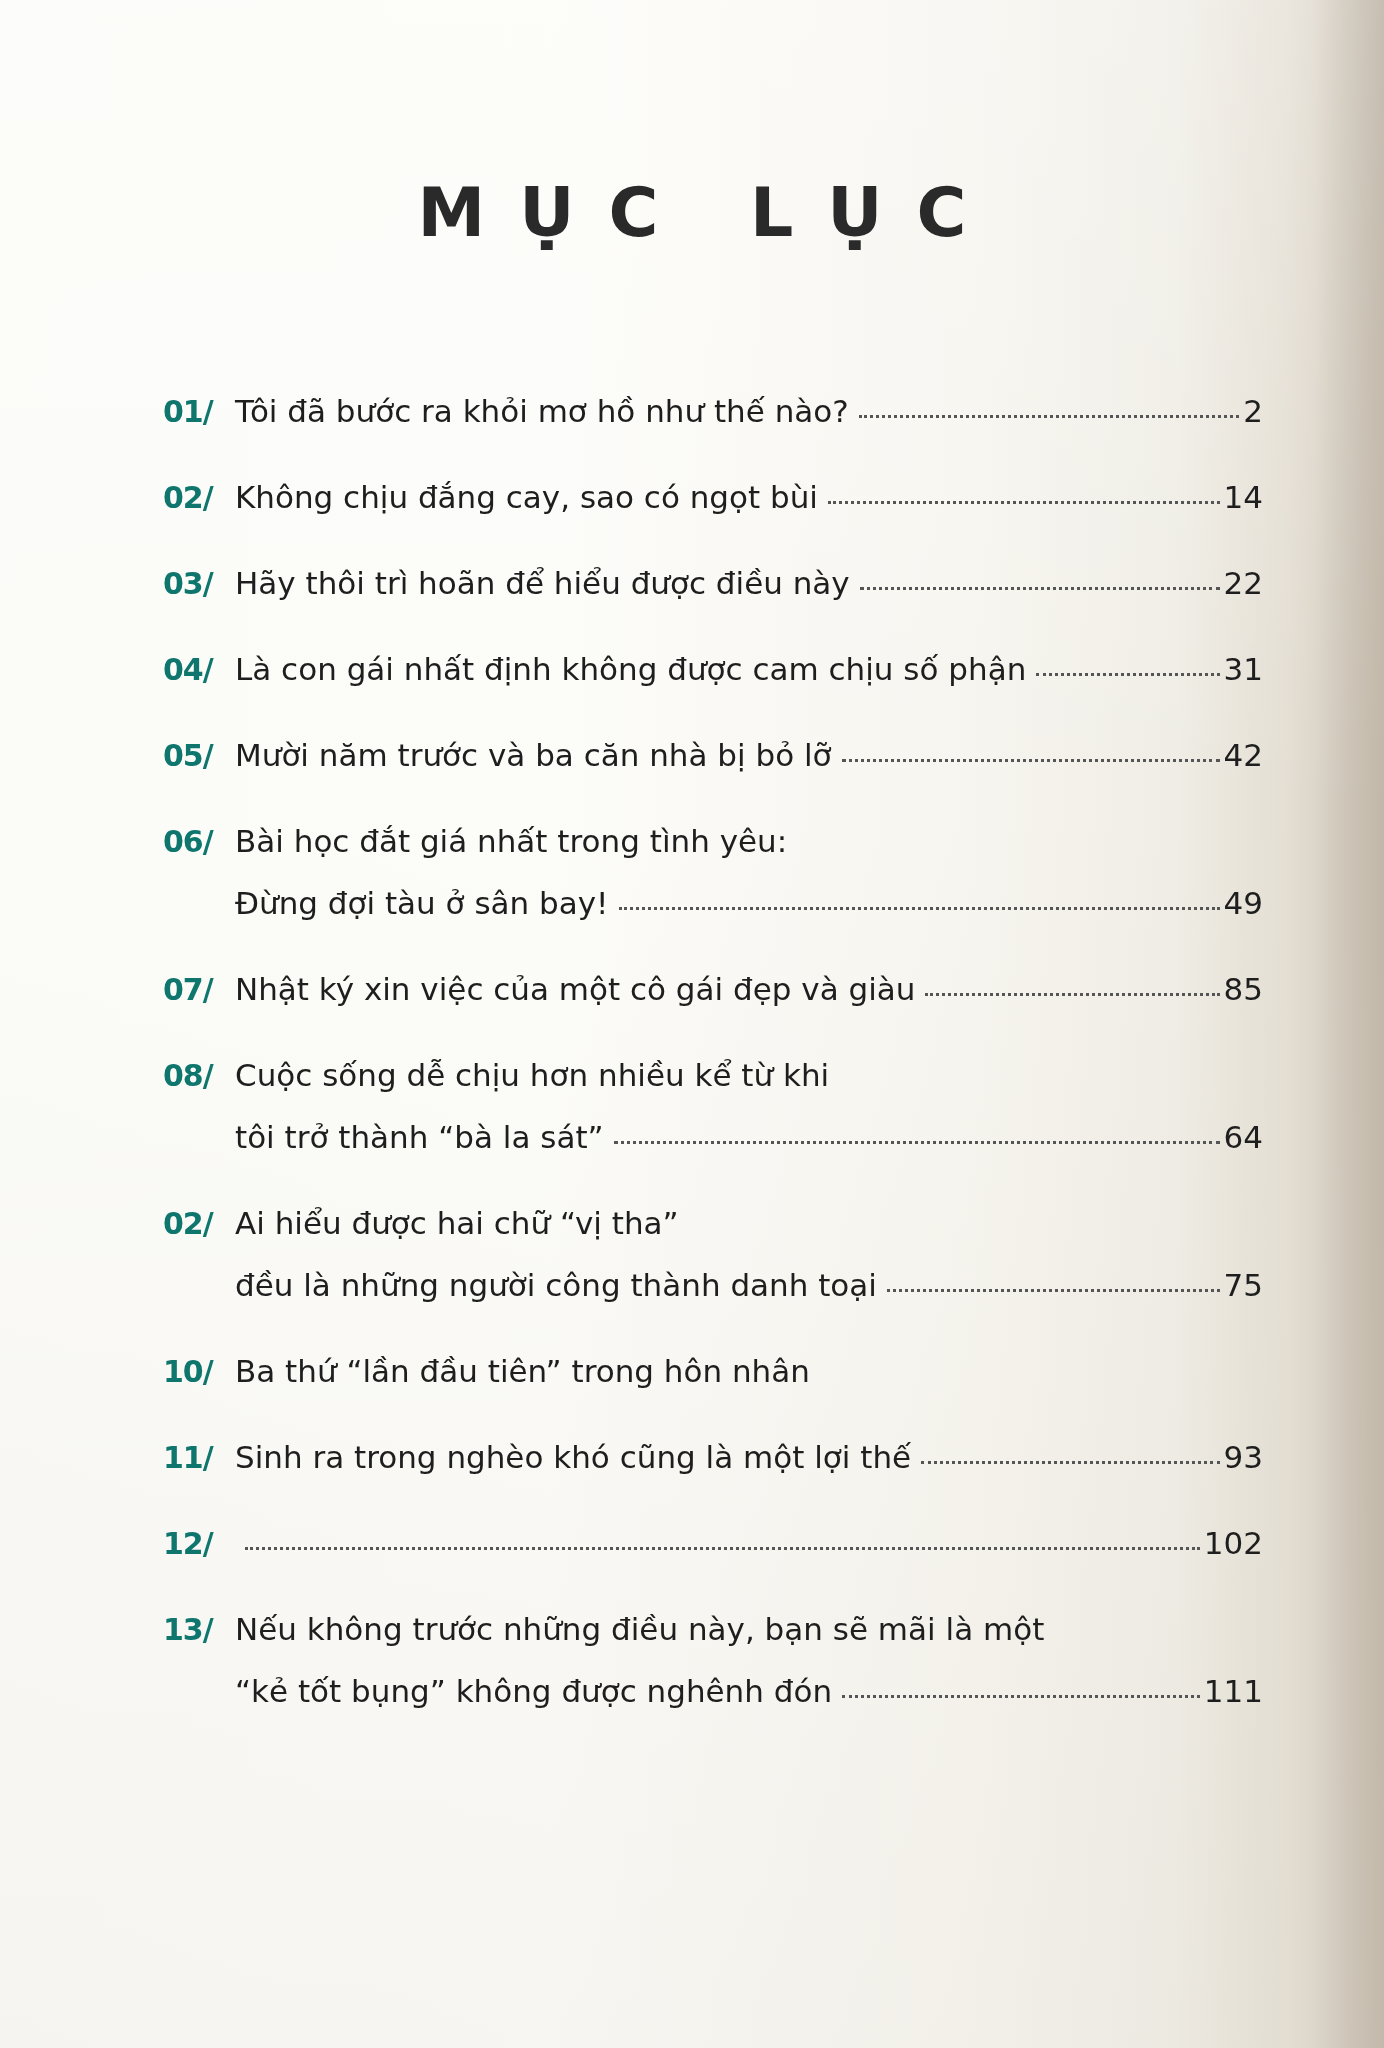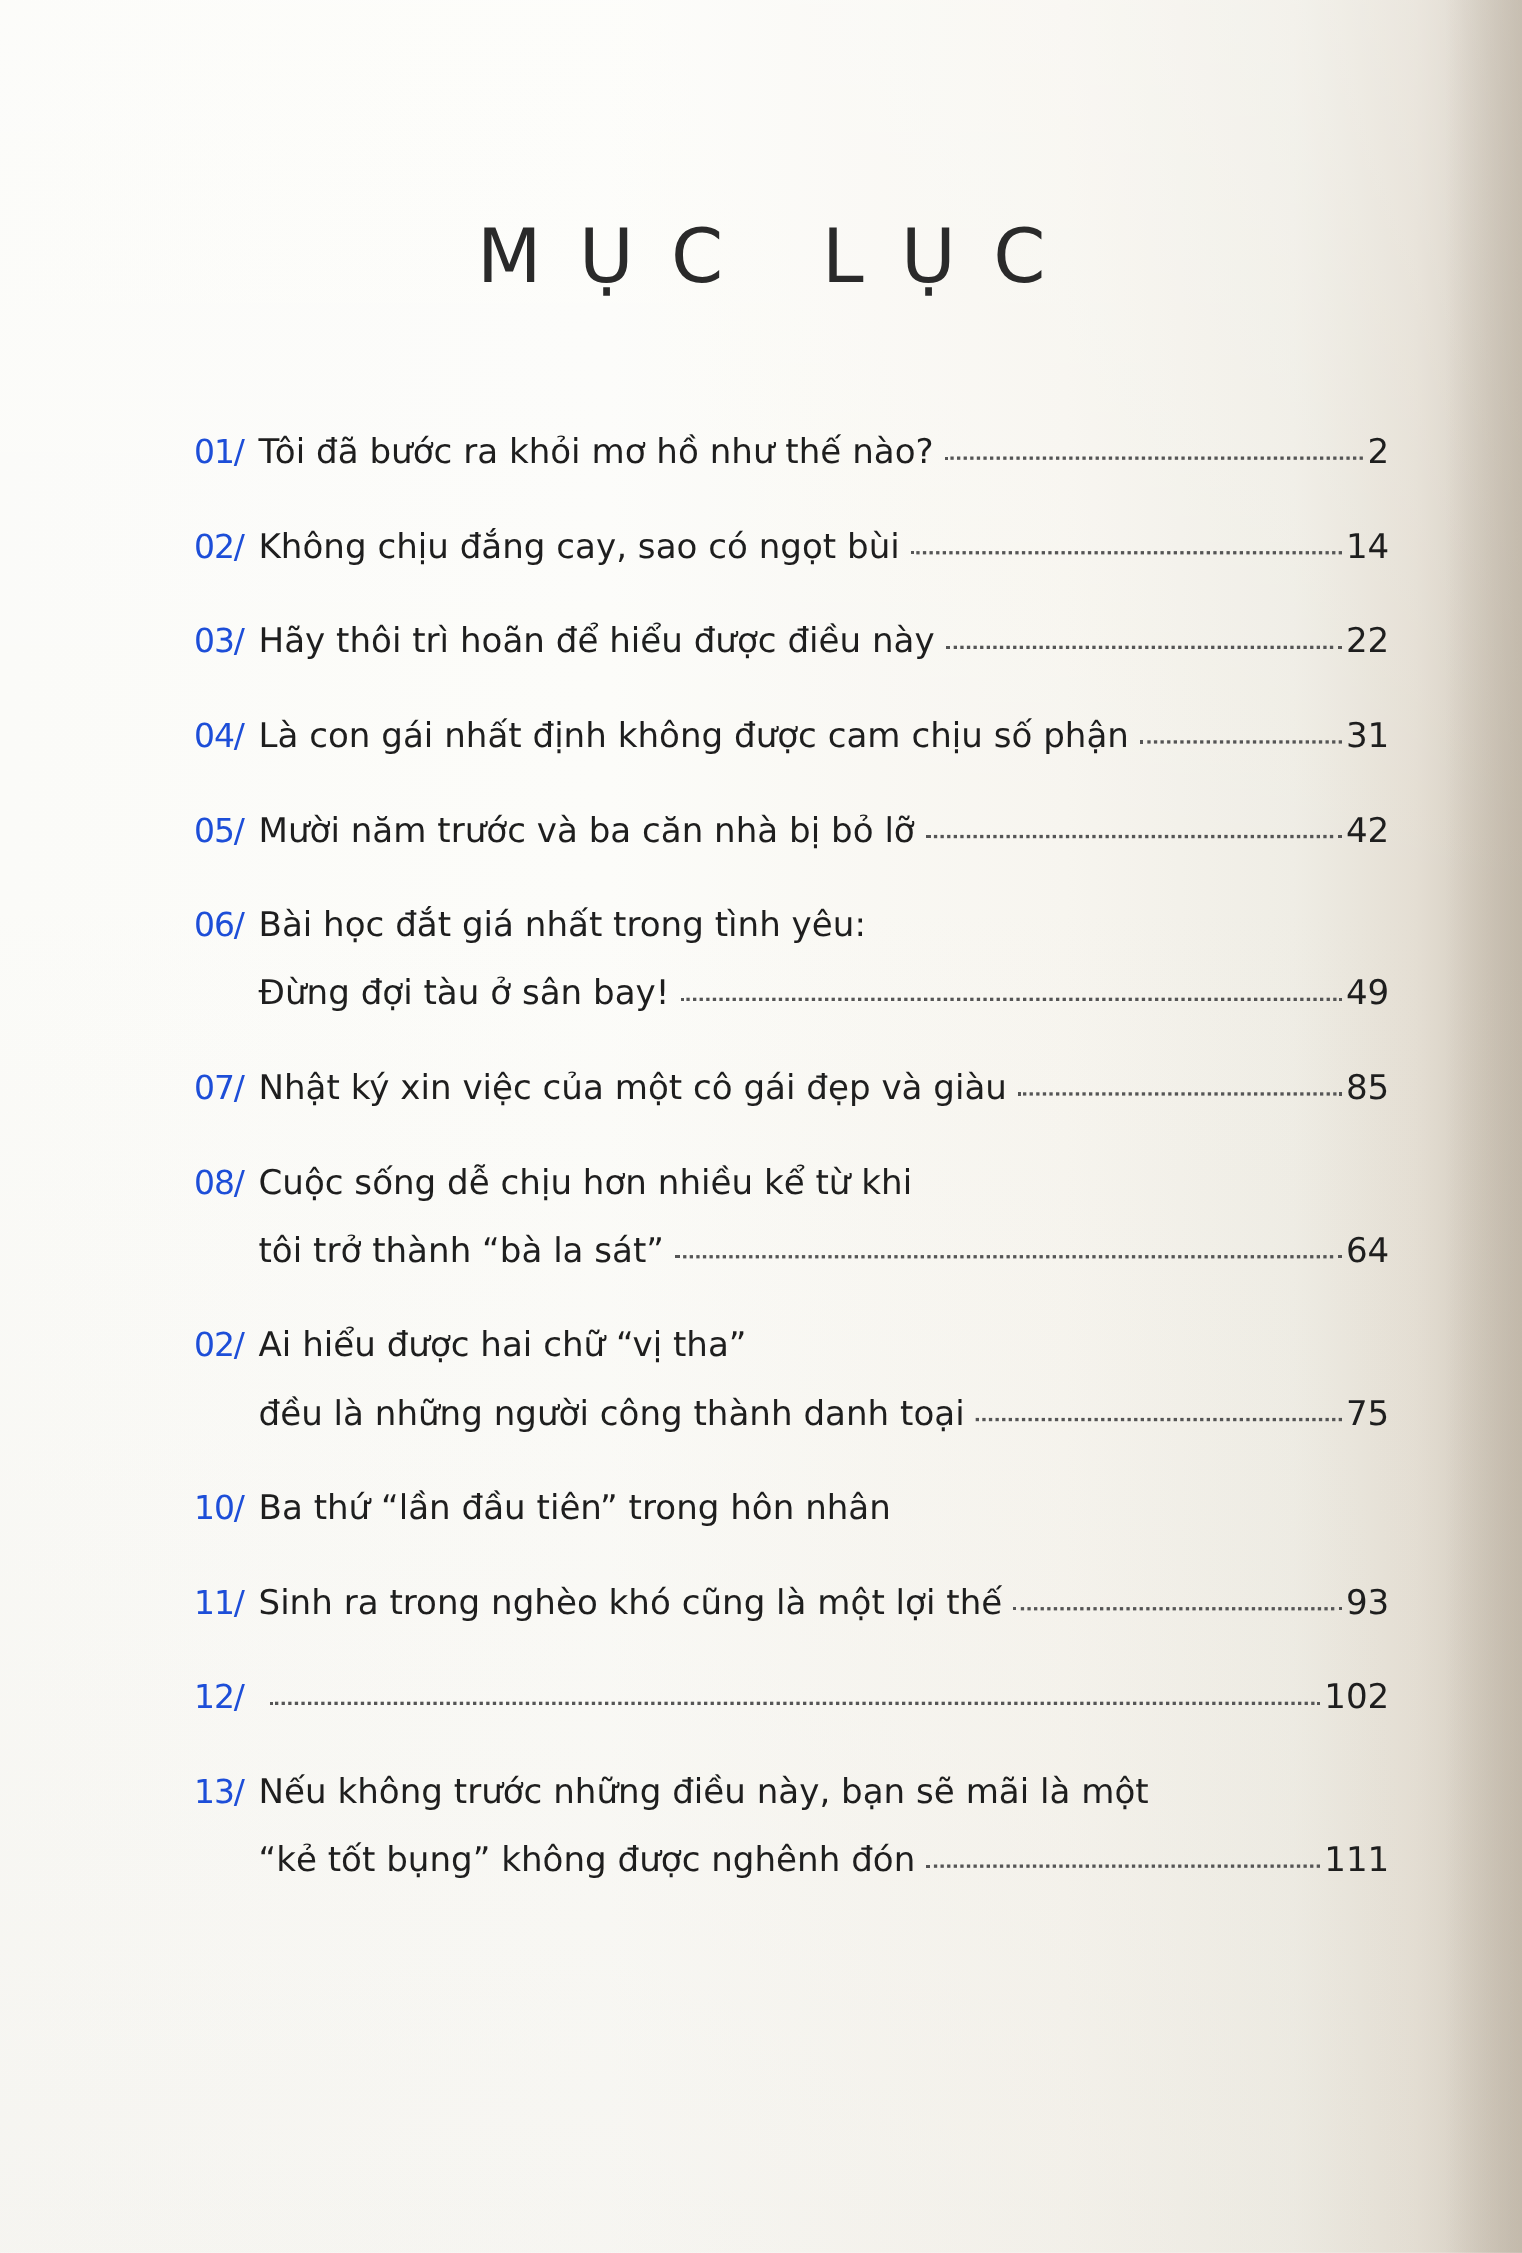--- a/index.html
+++ b/index.html
@@ -32,27 +32,27 @@
     }
     .right-edge {
       position: absolute;
       top: 0; bottom: 0; right: 0;
       width: 70px;
       background: linear-gradient(to right, rgba(200,190,175,0) 0%, rgba(185,175,160,0.55) 100%);
       pointer-events: none;
     }
     .title {
       position: absolute;
-      top: 148px;
+      top: 127px;
       left: 0;
       width: 1384px;
       text-align: center;
       font-size: 68px;
       letter-spacing: 34px;
-      font-weight: normal;
+      font-weight: bold;
       color: #2a2a2a;
       font-family: "DejaVu Sans", sans-serif;
       padding-left: 34px;
       box-sizing: border-box;
     }
     .toc {
       position: absolute;
       left: 163px;
       top: 380px;
       width: 1100px;
@@ -64,25 +64,24 @@
     }
     .line {
       display: flex;
       align-items: baseline;
       height: 62px;
       line-height: 62px;
     }
     .num {
       width: 72px;
       flex: 0 0 72px;
-      color: #1d4ed8;
-      font-weight: normal;
+      color: #0f766e;
+      font-weight: bold;
       font-size: 30px;
       letter-spacing: -1px;
-      text-align: center;
     }
     .indent {
       width: 72px;
       flex: 0 0 72px;
     }
     .text {
       white-space: nowrap;
       flex: 0 0 auto;
     }
     .dots {

